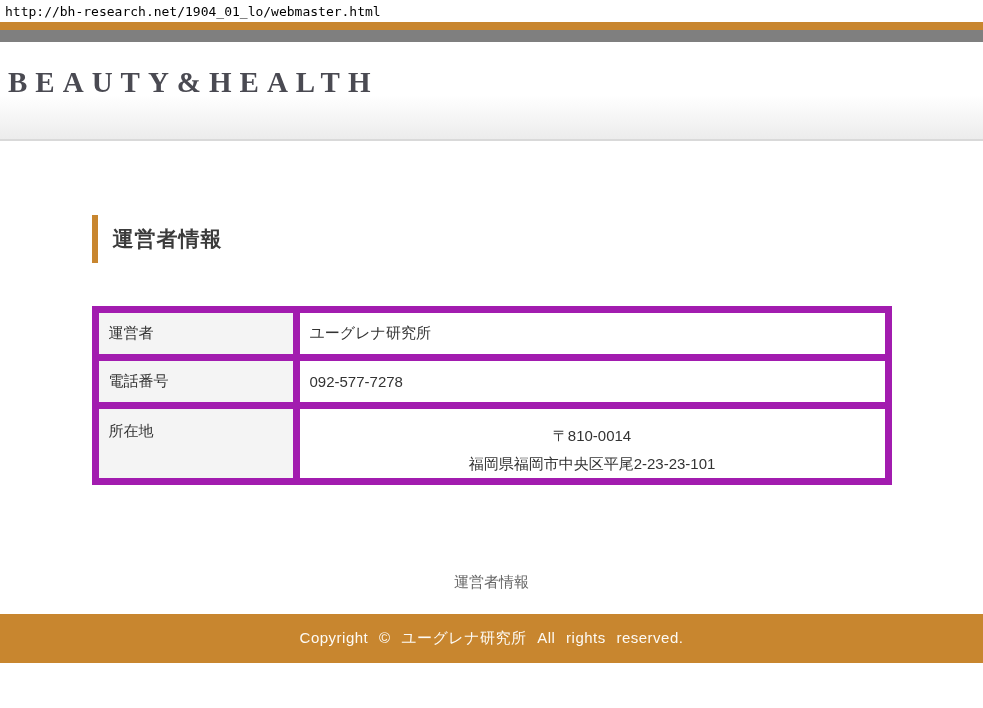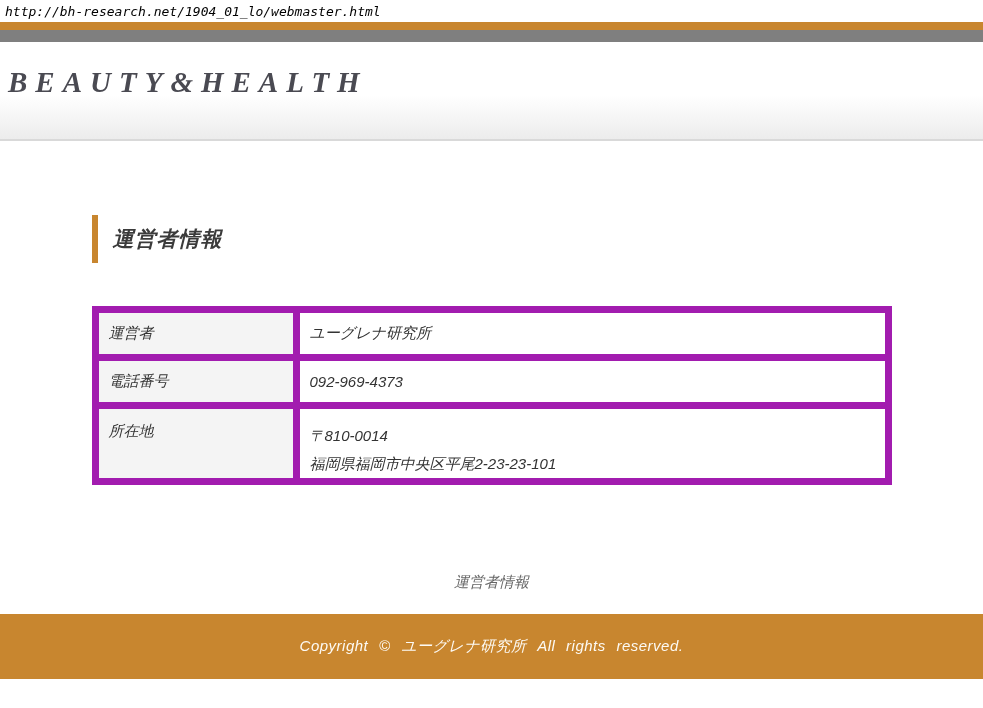--- a/index.html
+++ b/index.html
@@ -1,15 +1,15 @@
 <!DOCTYPE html>
 <html><head>
 <meta charset="utf-8">
 <style>
-  * { margin: 0; padding: 0; box-sizing: border-box; font-style: italic; }
+  * { margin: 0; padding: 0; box-sizing: border-box; }
   html, body {
     width: 983px;
     height: 708px;
     background: #ffffff;
     font-family: "Liberation Sans", sans-serif;
     overflow: hidden;
   }
 
   
   .url-strip {
@@ -97,37 +97,37 @@
   .info-table th {
     background: #f4f4f4;
     width: 201px;
   }
   tr.row-std { height: 48px; }
   tr.row-tall { height: 67px; }
   tr.row-tall th, tr.row-tall td {
     vertical-align: top;
     padding-top: 13px;
   }
-  .addr-line { line-height: 28px; }
+  .addr-line { line-height: 28px; text-align: center; }
 
   
   .footer-nav {
     margin-top: 88px;
     text-align: center;
     height: 15px;
   }
   .footer-nav a {
     font-size: 15px;
     color: #666666;
     text-decoration: none;
     cursor: pointer;
   }
   .footer-bar {
     margin-top: 26px;
-    height: 65px;
+    height: 49px;
     background: #c8862f;
     display: flex;
     align-items: center;
     justify-content: center;
   }
   .footer-bar span {
     color: #fdfaf4;
     font-size: 15px;
     word-spacing: 6px;
     letter-spacing: 0.5px;
@@ -156,21 +156,21 @@
   </div>
 
   <table class="info-table">
     <tbody>
       <tr class="row-std">
         <th>運営者</th>
         <td>ユーグレナ研究所</td>
       </tr>
       <tr class="row-std">
         <th>電話番号</th>
-        <td>092-969-4373</td>
+        <td>092-577-7278</td>
       </tr>
       <tr class="row-tall">
         <th>所在地</th>
         <td>
           <div class="addr-line">〒810-0014</div>
           <div class="addr-line">福岡県福岡市中央区平尾2-23-23-101</div>
         </td>
       </tr>
     </tbody>
   </table>

